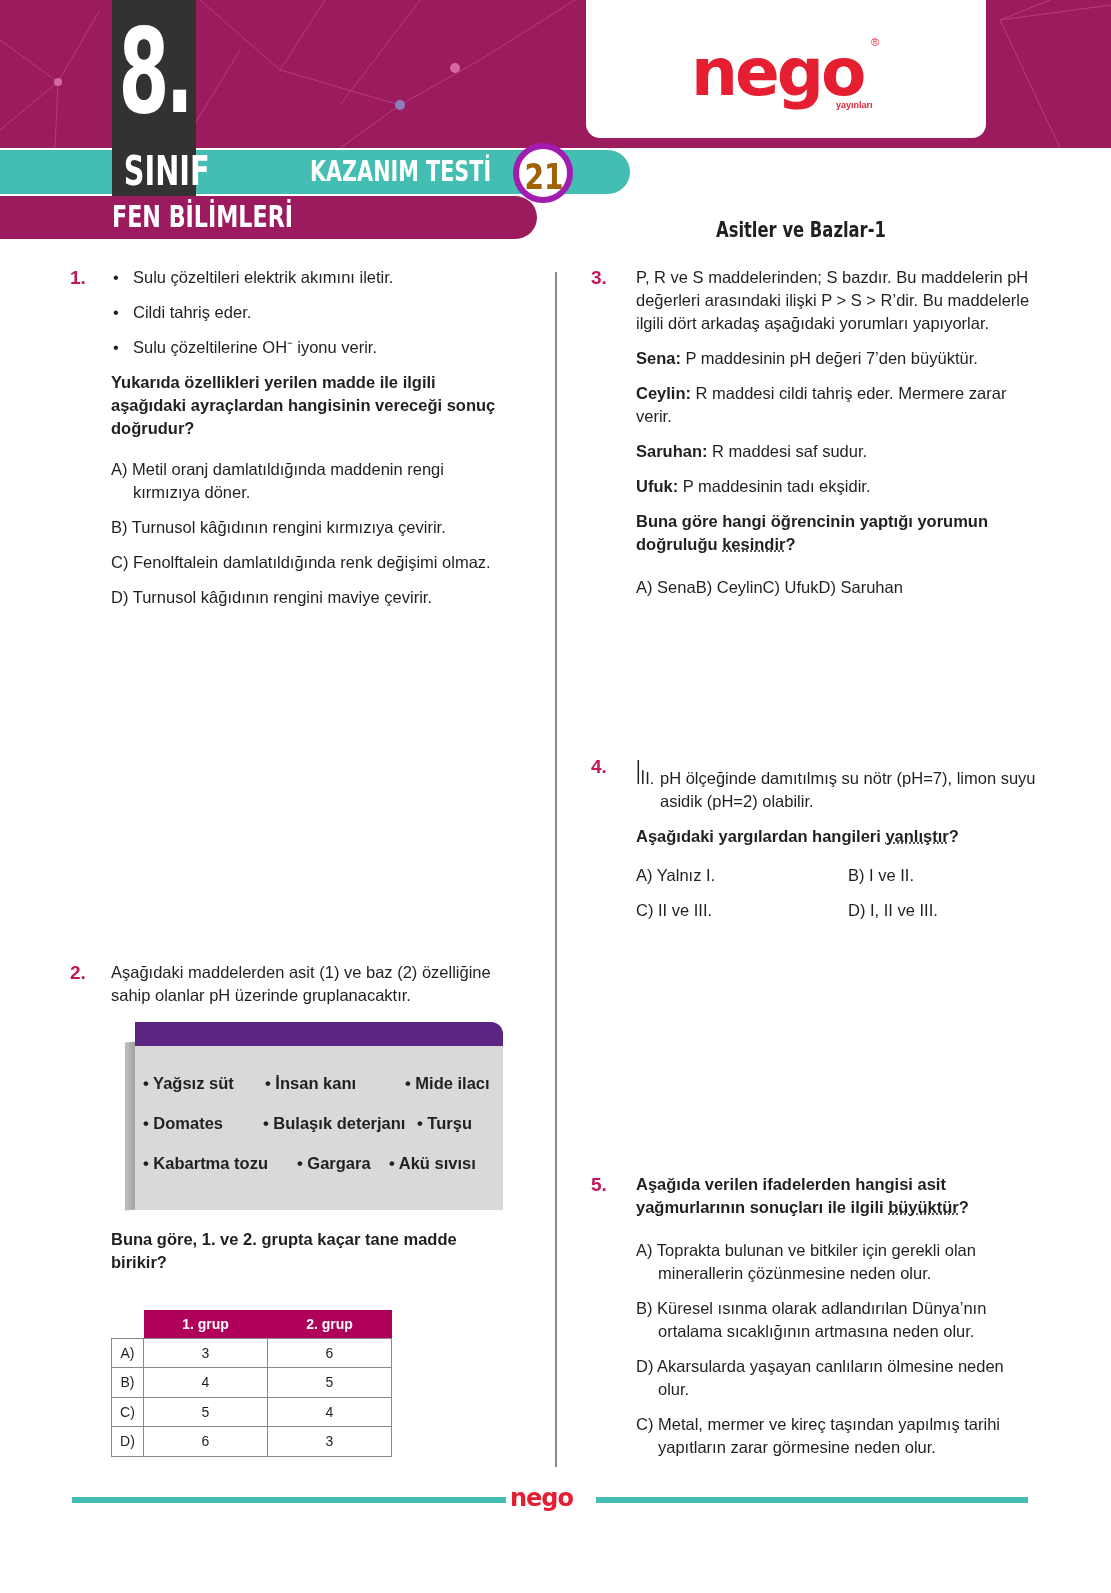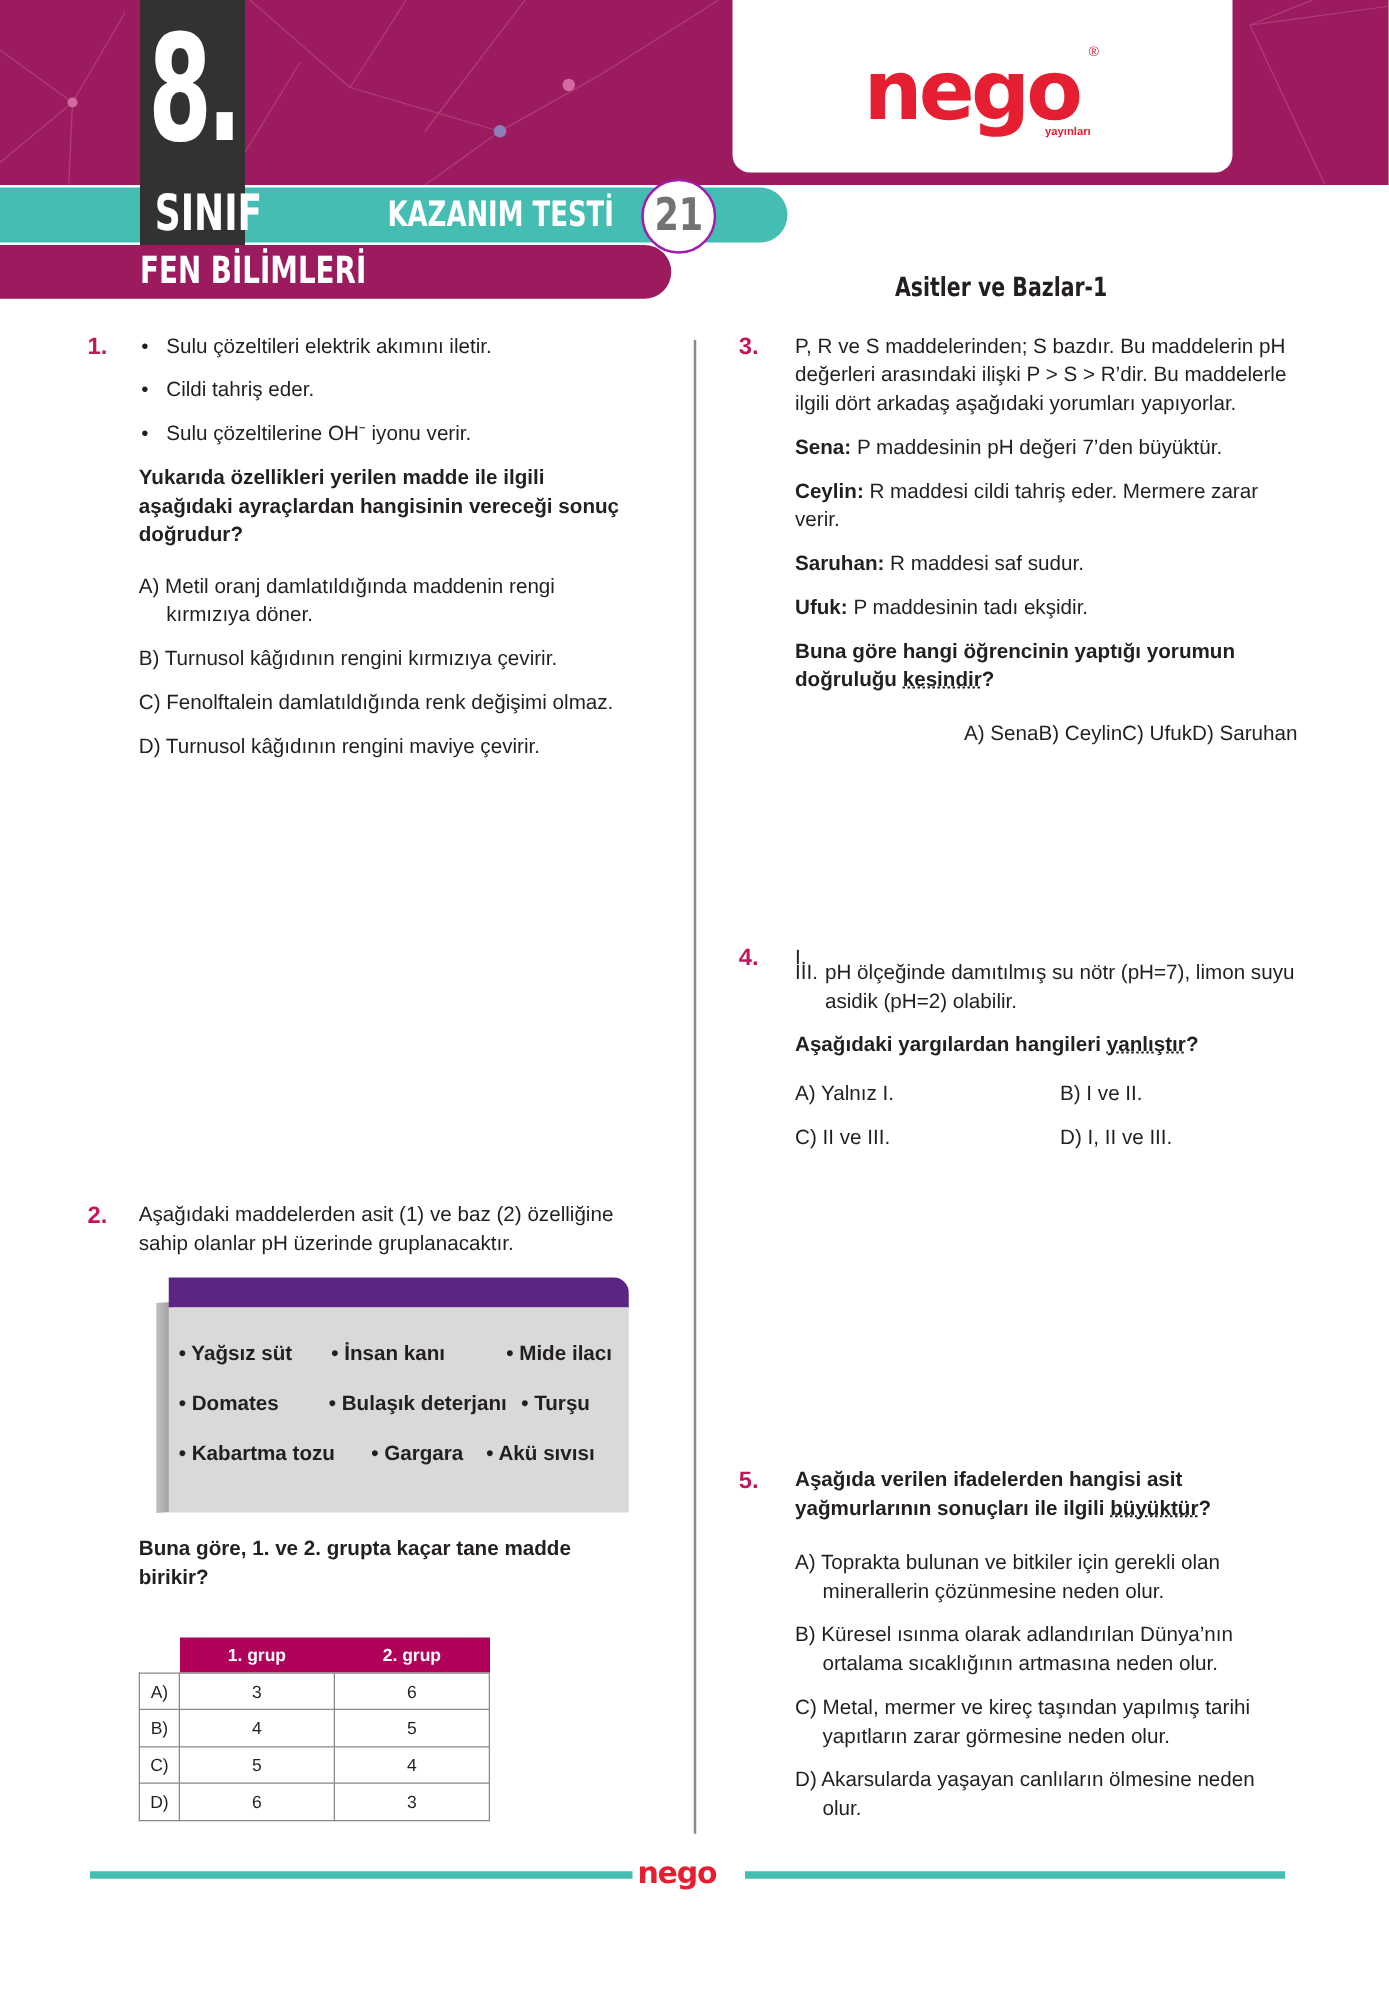--- a/index.html
+++ b/index.html
@@ -7,21 +7,21 @@
   body { position: relative; font-family: "Liberation Sans", sans-serif; color: #231f20; }
 
   
   .header-bg { position: absolute; left: 0; top: 0; width: 1111px; height: 148px; background: #9c1b5f; overflow: hidden; }
   .header-bg svg { position: absolute; left: 0; top: 0; }
   .grade-block { position: absolute; left: 112px; top: 0; width: 84px; height: 196px; background: #333132; z-index: 3; }
   .grade-num { position: absolute; left: 0; top: 6px; width: 84px; text-align: center; color: #fff; font-family: "DejaVu Sans", sans-serif; font-weight: bold; font-size: 118px; line-height: 130px; letter-spacing: -6px; transform: scaleX(0.62); transform-origin: left top; width: 136px; }
   .grade-label { position: absolute; left: 0; top: 148px; width: 84px; text-align: center; color: #fff; font-family: "DejaVu Sans", sans-serif; font-weight: bold; font-size: 40px; line-height: 46px; transform: scaleX(0.72); transform-origin: center top; }
   .teal-band { position: absolute; left: 0; top: 150px; width: 630px; height: 44px; background: #44bdb3; border-radius: 0 22px 22px 0; z-index: 2; }
   .test-label { position: absolute; left: 310px; top: 152px; color: #fff; font-family: "DejaVu Sans", sans-serif; font-weight: bold; font-size: 28px; line-height: 40px; transform: scaleX(0.74); transform-origin: left top; z-index: 4; white-space: nowrap; }
-  .test-num { position: absolute; left: 513px; top: 143px; width: 60px; height: 60px; border-radius: 50%; background: #fff; border: 2px solid #a21caf; z-index: 4; text-align: center; color: #737373; font-family: "DejaVu Sans", sans-serif; font-weight: bold; font-size: 36px; line-height: 56px; }
+  .test-num { position: absolute; left: 513px; top: 143px; width: 60px; height: 60px; border-radius: 50%; background: #fff; border: 6px solid #a21caf; z-index: 4; text-align: center; color: #a16207; font-family: "DejaVu Sans", sans-serif; font-weight: bold; font-size: 36px; line-height: 56px; }
   .test-num span { display: inline-block; transform: scaleX(0.78); }
   .subject-band { position: absolute; left: 0; top: 196px; width: 537px; height: 43px; background: #9c1b5f; border-radius: 0 22px 22px 0; z-index: 2; }
   .subject-label { position: absolute; left: 112px; top: 198px; color: #fff; font-family: "DejaVu Sans", sans-serif; font-weight: bold; font-size: 30px; line-height: 38px; transform: scaleX(0.74); transform-origin: left top; z-index: 4; white-space: nowrap; }
   .logo-card { position: absolute; left: 586px; top: 0; width: 400px; height: 138px; background: #fff; border-radius: 0 0 14px 14px; z-index: 2; }
   .logo { position: absolute; left: 105px; top: 28px; width: 210px; height: 95px; }
   .logo-word { position: absolute; left: 0; top: 10px; font-family: "DejaVu Sans", sans-serif; font-weight: bold; color: #e61e31; font-size: 66px; line-height: 70px; letter-spacing: -3px; }
   .logo-reg { position: absolute; left: 180px; top: 8px; color: #e61e31; font-size: 11px; }
   .logo-sub { position: absolute; left: 145px; top: 72px; color: #e61e31; font-size: 9px; font-weight: bold; }
   .topic { position: absolute; left: 716px; top: 216px; font-family: "DejaVu Sans", sans-serif; font-weight: bold; font-size: 21px; line-height: 28px; transform: scaleX(0.78); transform-origin: left top; white-space: nowrap; }
 
@@ -29,21 +29,21 @@
 
   
   .q { position: absolute; font-size: 16.5px; line-height: 23px; }
   .qnum { position: absolute; color: #c2185b; font-weight: bold; font-size: 19px; line-height: 23px; }
   .para { margin-bottom: 12px; }
   .bold { font-weight: bold; }
   .u { text-decoration: underline; text-decoration-style: dotted; }
   .bullet { position: relative; padding-left: 22px; margin-bottom: 12px; }
   .bullet::before { content: "•"; position: absolute; left: 2px; top: 0; }
   .opt { padding-left: 22px; text-indent: -22px; margin-bottom: 12px; }
-  .opts-row { display: flex; justify-content: flex-end; }
+  .opts-row { display: flex; justify-content: flex-start; }
   .opts-grid { display: grid; grid-template-columns: 212px 190px; row-gap: 12px; }
   .roman { position: relative; padding-left: 24px; margin-bottom: 12px; }
   .roman .rl { position: absolute; left: 0; top: 0; }
 
   
   .sub-box { position: absolute; left: 131px; top: 1022px; width: 372px; height: 188px; font-weight: bold; }
   .sub-box .purple { position: absolute; left: 4px; top: 0; width: 368px; height: 24px; background: #5c2483; border-radius: 0 12px 0 0; }
   .sub-box .gray { position: absolute; left: 4px; top: 24px; width: 368px; height: 164px; background: #d9d9d9; }
   .sub-box .fold { position: absolute; left: -6px; top: 20px; width: 12px; height: 168px; background: linear-gradient(90deg,#bfbfbf,#9d9d9d); transform: skewY(-4deg); }
   .sub-grid { position: absolute; left: 12px; top: 52px; width: 360px; font-size: 16.5px; }
@@ -215,19 +215,19 @@
     <span>D) I, II ve III.</span>
   </div>
 </div>
 
 <div class="qnum" style="left:591px; top:1173px;">5.</div>
 <div class="q" style="left:636px; top:1173px; width:402px;">
   <div class="para bold"><span>Aşağıda verilen ifadelerden hangisi asit yağmurlarının sonuçları ile ilgili </span><span class="u">büyüktür</span><span>?</span></div>
   <div style="height:8px"></div>
   <div class="opt">A) Toprakta bulunan ve bitkiler için gerekli olan minerallerin çözünmesine neden olur.</div>
   <div class="opt">B) Küresel ısınma olarak adlandırılan Dünya’nın ortalama sıcaklığının artmasına neden olur.</div>
+  <div class="opt">D) Akarsularda yaşayan canlıların ölmesine neden olur.</div>
   <div class="opt">C) Metal, mermer ve kireç taşından yapılmış tarihi yapıtların zarar görmesine neden olur.</div>
-  <div class="opt">D) Akarsularda yaşayan canlıların ölmesine neden olur.</div>
 </div>
 
 <div class="footer-line-l"></div>
 <div class="footer-logo">nego</div>
 <div class="footer-line-r"></div>
 
 </body></html>

